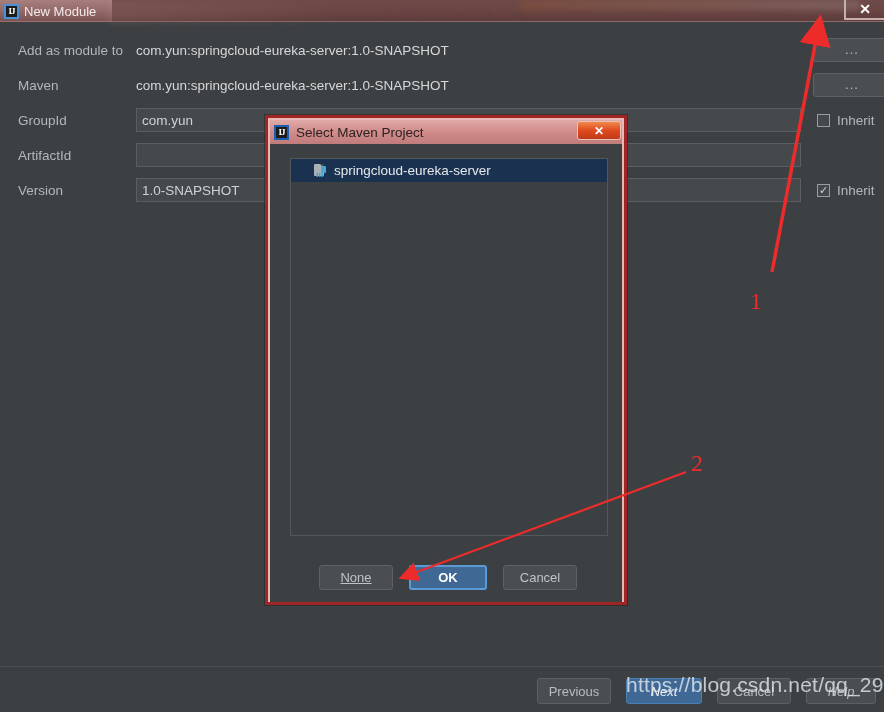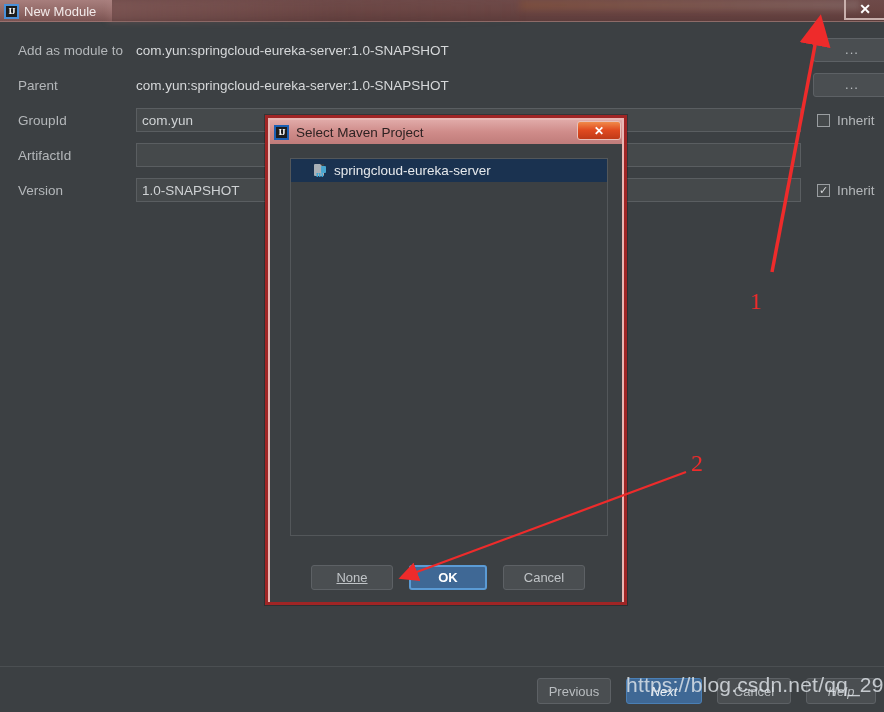--- a/index.html
+++ b/index.html
@@ -299,21 +299,21 @@
 
   .modal-buttons {
     position: absolute;
     left: 0; bottom: 12px;
     width: 356px;
     display: flex;
     justify-content: center;
     gap: 16px;
   }
   .mbtn {
-    width: 82px; height: 25px;
+    width: 74px; height: 25px;
     background: #4a4e51;
     border: 1px solid #5d6165;
     border-radius: 3px;
     color: #c0c4c7;
     font-size: 13px;
     display: flex; align-items: center; justify-content: center;
   }
   .mbtn.ok {
     background: #3f6895;
     border: 2px solid #5b9bd5;
@@ -356,21 +356,21 @@
 
   <div class="form">
 
     <div class="row" style="top:14px;">
       <div class="row-label">Add as module to</div>
       <div class="row-static">com.yun:springcloud-eureka-server:1.0-SNAPSHOT</div>
       <div class="dots-btn">...</div>
     </div>
 
     <div class="row" style="top:49px;">
-      <div class="row-label">Parent</div>
+      <div class="row-label">Maven</div>
       <div class="row-static">com.yun:springcloud-eureka-server:1.0-SNAPSHOT</div>
       <div class="dots-btn">...</div>
     </div>
 
     <div class="row" style="top:84px;">
       <div class="row-label">GroupId</div>
       <input class="field" type="text" value="com.yun" style="">
       <div class="inherit-wrap">
         <div class="cbox"></div>
         <div class="inherit-label">Inherit</div>

